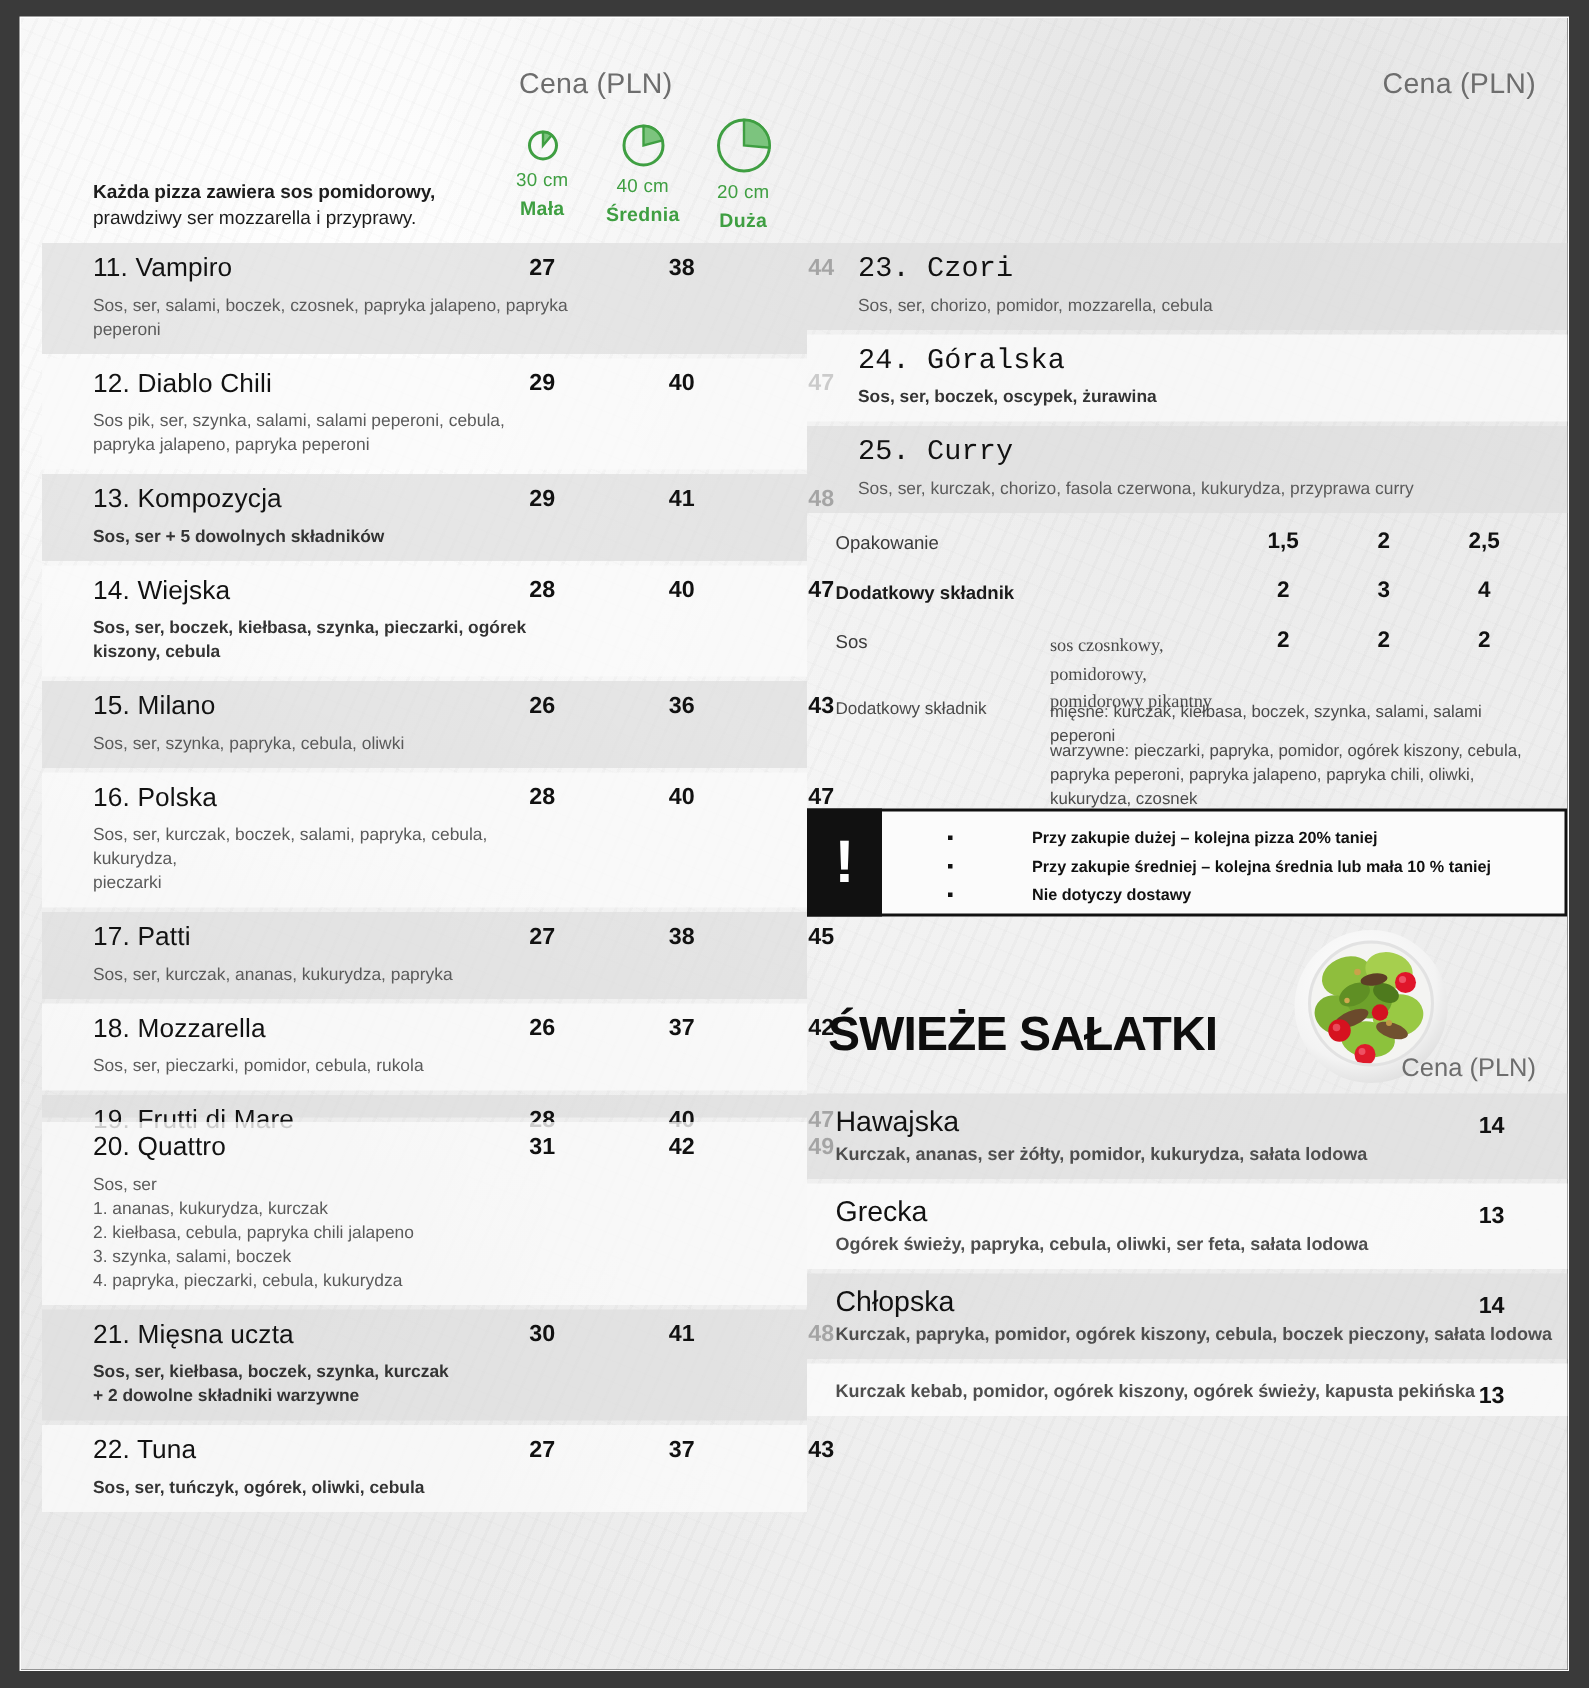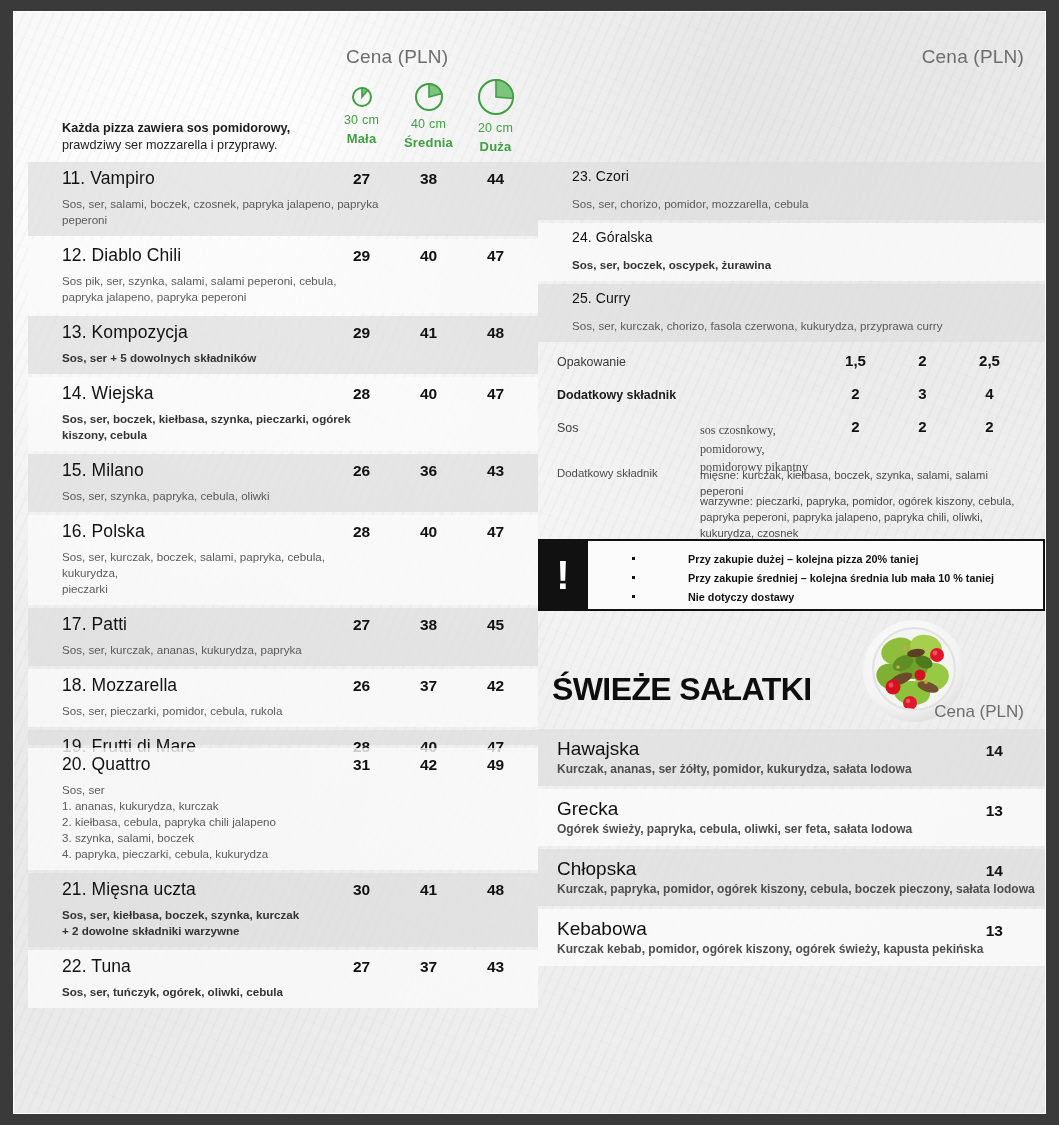--- a/index.html
+++ b/index.html
@@ -62,24 +62,24 @@
     margin:27px 0 0 34px;width:320px;
     font-size:11.6px;color:#5a5a5a;line-height:1.38;
   }
   .row .desc.bold{color:#333;font-weight:bold;}
   .prices{position:absolute;top:8px;display:flex;}
   .prices div{width:67px;text-align:center;font-size:15.5px;color:#111;font-weight:bold;}
 
   
   .col-left .cena-lbl{left:318px;}
   .col-left .sizes{left:300px;align-items:center;}
-  .col-left .prices{left:300px;}
+  .col-left .prices{left:300px;gap:26px;}
   
   .col-right .cena-lbl{left:826px;left:auto;right:21px;}
-  .col-right .row .nm{font-size:14px;}
+  .col-right .row .nm{font-size:19px;font-family:Liberation Mono, monospace;}
   .col-right .row .desc{width:430px;}
 
   
   .extras{position:relative;margin-top:10px;padding:0 0 4px 0;}
   .ex-row{position:relative;height:33px;}
   .ex-lbl{position:absolute;left:19px;top:3px;font-size:12.4px;color:#3b3b3b;}
   .ex-lbl.b{font-weight:bold;color:#1b1b1b;}
   .ex-mid{position:absolute;left:162px;top:3px;font-size:12.2px;color:#4a4a4a;line-height:1.52;font-family:Liberation Serif, serif;}
   .ex-prices{position:absolute;left:284px;top:0;display:flex;}
   .ex-prices div{width:67px;text-align:center;font-size:15px;color:#111;font-weight:bold;}
@@ -382,20 +382,19 @@
           <div class="nm">Grecka</div>
           <div class="desc">Ogórek świeży, papryka, cebula, oliwki, ser feta, sałata lodowa</div>
           <div class="pr">13</div>
         </div>
         <div class="salad-row sh">
           <div class="nm">Chłopska</div>
           <div class="desc">Kurczak, papryka, pomidor, ogórek kiszony, cebula, boczek pieczony, sałata lodowa</div>
           <div class="pr">14</div>
         </div>
         <div class="salad-row lt">
-          <div class="nm">Kebabowa</div>
           <div class="desc">Kurczak kebab, pomidor, ogórek kiszony, ogórek świeży, kapusta pekińska</div>
           <div class="pr">13</div>
         </div>
       </div>
   </div>
 
 </div>
 
 </body></html>

